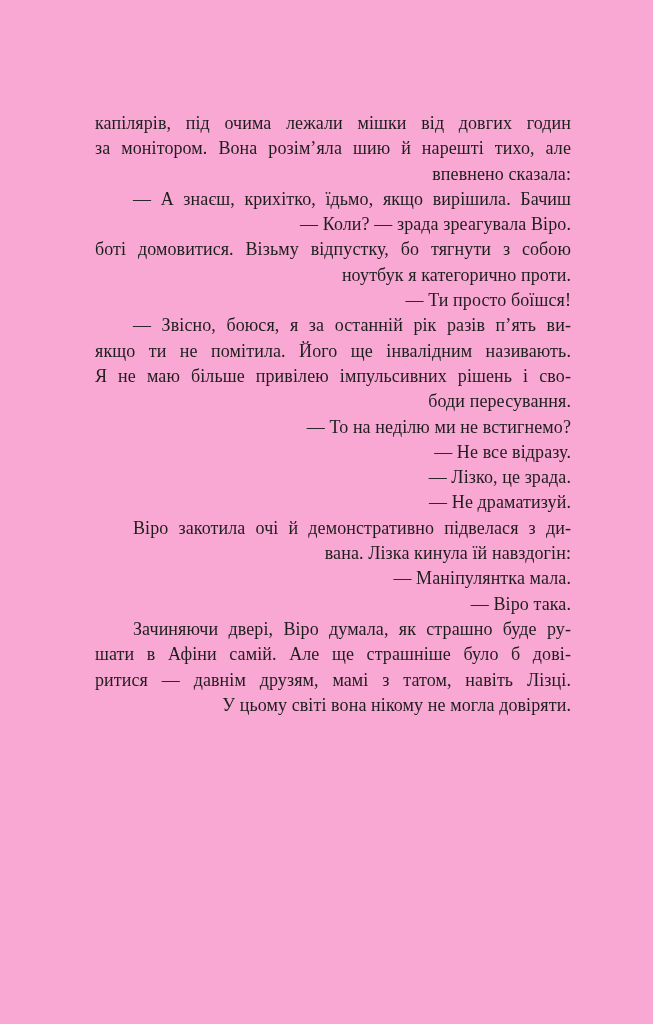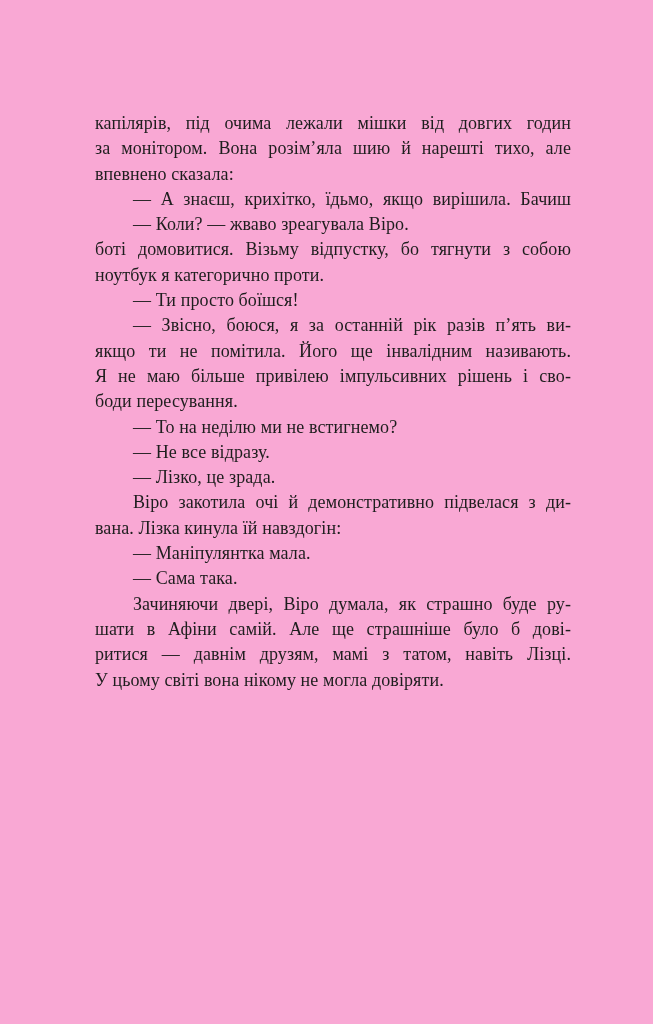--- a/index.html
+++ b/index.html
@@ -18,53 +18,54 @@
   }
   .text-block {
     position: absolute;
     left: 95px;
     top: 111px;
     width: 476px;
   }
   .line {
     font-size: 18px;
     line-height: 25.3px;
-    text-align: left;
+    text-align: right;
     letter-spacing: 0.1px;
   }
   .line.just {
     text-align: justify;
     text-align-last: justify;
   }
   .line.indent {
     padding-left: 38px;
   }
 </style>
 </head>
 <body>
 
 <div class="page" style="background: #f9a8d4; color: rgb(30, 30, 30);">
   <div class="text-block">
       <div class="line just">капілярів, під очима лежали мішки від довгих годин</div>
       <div class="line just">за монітором. Вона розім’яла шию й нарешті тихо, але</div>
       <div class="line">впевнено сказала:</div>
       <div class="line indent just">— А знаєш, крихітко, їдьмо, якщо вирішила. Бачиш</div>
-      <div class="line indent">— Коли? — жваво зреагувала Віро.</div>
+      <div class="line indent">— Коли? — зрада зреагувала Віро.</div>
       <div class="line just">боті домовитися. Візьму відпустку, бо тягнути з собою</div>
       <div class="line">ноутбук я категорично проти.</div>
       <div class="line indent">— Ти просто боїшся!</div>
       <div class="line indent just">— Звісно, боюся, я за останній рік разів п’ять ви-</div>
       <div class="line just">якщо ти не помітила. Його ще інвалідним називають.</div>
       <div class="line just">Я не маю більше привілею імпульсивних рішень і сво-</div>
       <div class="line">боди пересування.</div>
       <div class="line indent">— То на неділю ми не встигнемо?</div>
       <div class="line indent">— Не все відразу.</div>
       <div class="line indent">— Лізко, це зрада.</div>
+      <div class="line indent">— Не драматизуй.</div>
       <div class="line indent just">Віро закотила очі й демонстративно підвелася з ди-</div>
       <div class="line">вана. Лізка кинула їй навздогін:</div>
       <div class="line indent">— Маніпулянтка мала.</div>
-      <div class="line indent">— Сама така.</div>
+      <div class="line indent">— Віро така.</div>
       <div class="line indent just">Зачиняючи двері, Віро думала, як страшно буде ру-</div>
       <div class="line just">шати в Афіни самій. Але ще страшніше було б дові-</div>
       <div class="line just">ритися — давнім друзям, мамі з татом, навіть Лізці.</div>
       <div class="line">У цьому світі вона нікому не могла довіряти.</div>
     </div>
 </div>
 
 </body></html>

